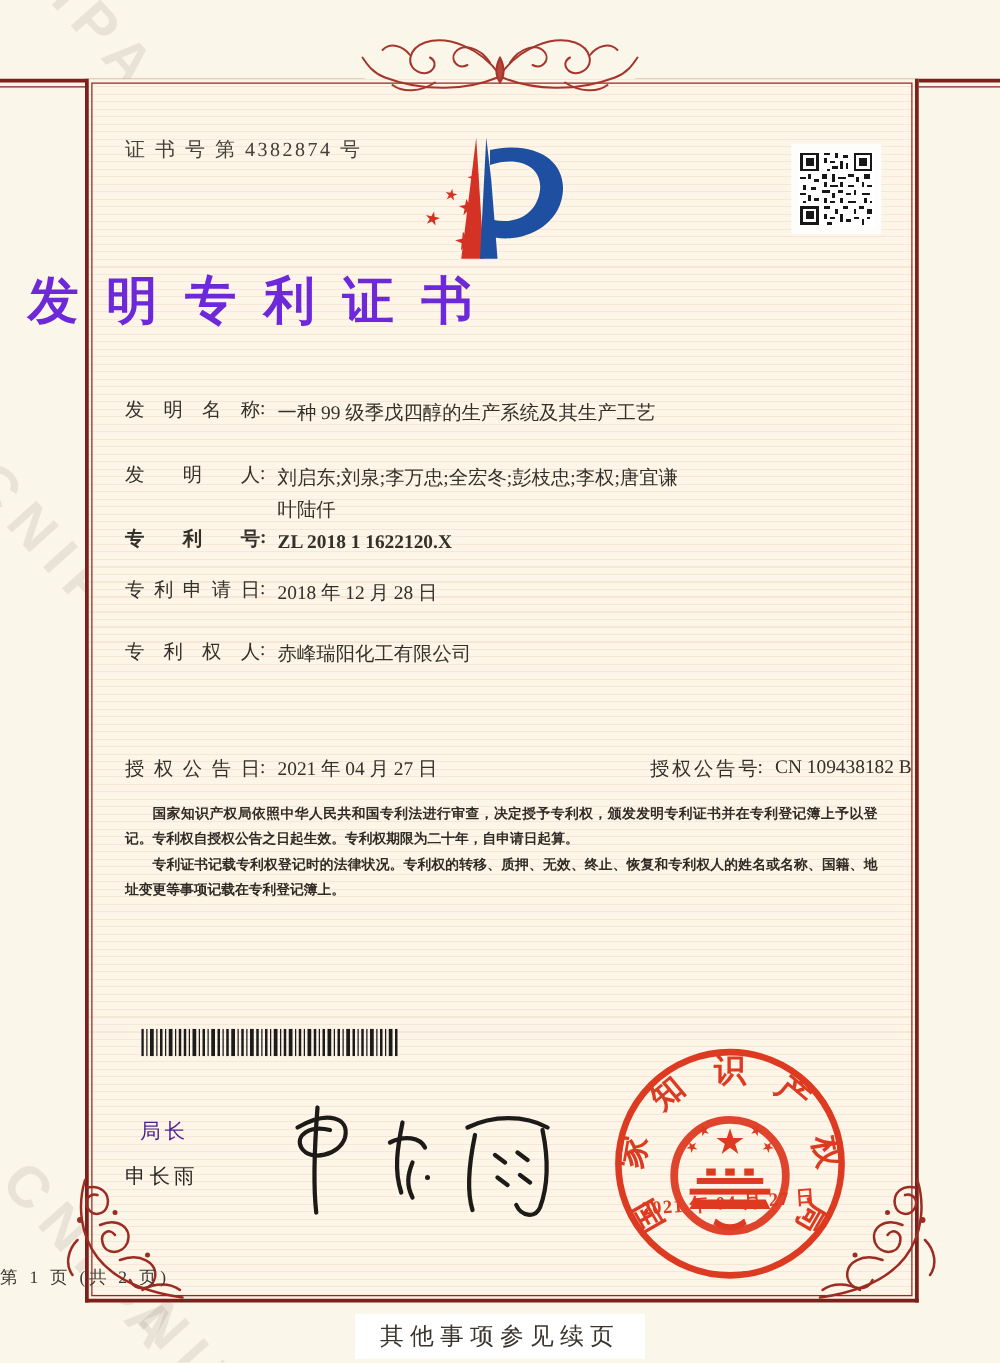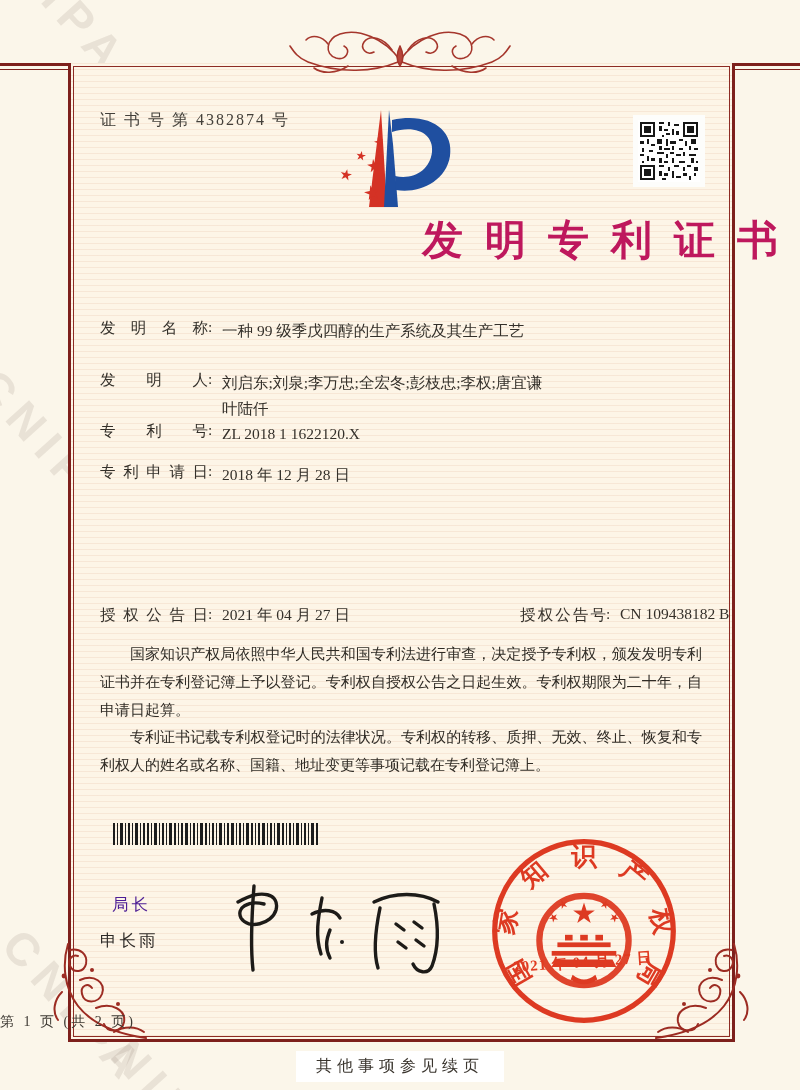--- a/index.html
+++ b/index.html
@@ -29,36 +29,36 @@
   }
   .frame-in{
     position:absolute;left:2px;right:2px;top:3px;bottom:2px;
     border:1px solid #8d2b24;
   }
   .content{position:absolute;inset:0;z-index:3;}
   .certno{
     position:absolute;left:100px;top:110px;font-size:16px;letter-spacing:2px;color:#44403a;
   }
   .title{
-    position:absolute;left:0;right:0;top:213px;text-align:right;
-    font-size:41px;font-weight:bold;color:#be185d;letter-spacing:22px;text-indent:22px;
+    position:absolute;left:0;right:0;top:213px;text-align:left;
+    font-size:41px;font-weight:bold;color:#6d28d9;letter-spacing:22px;text-indent:22px;
   }
   .row{position:absolute;left:100px;width:612px;font-size:15.5px;color:#34302a;}
   .flabel{
     display:inline-block;width:108px;text-align:justify;text-align-last:justify;
     vertical-align:top;
   }
   .colon{display:inline-block;width:14px;vertical-align:top;}
   .fvalue{display:inline-block;width:480px;vertical-align:top;line-height:1.7;}
   .fvalue .l2{display:block;}
   .grant2{position:absolute;left:420px;top:0;white-space:nowrap;}
   .grant2 .flabel{width:86px;}
   .body-text{
     position:absolute;left:100px;top:641px;width:602px;
-    font-size:15px;line-height:1.85;text-align:justify;color:#2f2b25;
+    font-size:11px;line-height:1.85;text-align:justify;color:#2f2b25;font-weight:bold;
   }
   .body-text p{margin:0;text-indent:2em;}
   
   .barcode{position:absolute;left:113px;top:823px;z-index:3;}
   
   .director{position:absolute;left:112px;top:894px;font-size:16.5px;letter-spacing:3px;color:#4c1d95;}
   .director-name{position:absolute;left:100px;top:930px;font-size:16.5px;letter-spacing:3px;color:#2c2926;}
   .sig{position:absolute;left:218px;top:872px;z-index:4;}
   
   .seal{position:absolute;left:489px;top:836px;width:190px;height:190px;z-index:4;}
@@ -66,21 +66,21 @@
     position:absolute;left:492px;top:953px;width:182px;text-align:center;z-index:5;
     color:#e03a20;font-size:15px;font-weight:bold;letter-spacing:1px;
     transform:rotate(-4deg);white-space:nowrap;
   }
   .pageno{
     position:absolute;left:0;right:0;top:1013px;
     font-size:14px;letter-spacing:3px;color:#3c3832;z-index:3;
   }
   .contin{
     position:absolute;left:50%;top:1051px;transform:translateX(-50%);
-    background:#ffffff;padding:5px 20px;font-size:16px;letter-spacing:5px;
+    background:#ffffff;padding:5px 20px;font-size:19px;letter-spacing:5px;
     color:#3a352e;z-index:4;
   }
   .ornament{position:absolute;z-index:3;}
   .qrbox{position:absolute;left:633px;top:115px;width:72px;height:72px;background:#fdfdfb;z-index:3;}
   .qrbox svg{position:absolute;left:5px;top:5px;}
   .logo{position:absolute;left:330px;top:104px;z-index:3;}
 </style>
 </head>
 <body>
 
@@ -239,28 +239,31 @@
   <div class="title">发明专利证书</div>
 
   <div class="row" style="top:318px;">
     <span class="flabel">发明名称</span><span class="colon">:</span><span class="fvalue">一种 99 级季戊四醇的生产系统及其生产工艺</span>
   </div>
 
   <div class="row" style="top:370px;">
     <span class="flabel">发明人</span><span class="colon">:</span><span class="fvalue"><span>刘启东;刘泉;李万忠;全宏冬;彭枝忠;李权;唐宜谦</span><span class="l2">叶陆仟</span></span>
   </div>
 
-  <div class="row" style="top:421px;">
+  <div class="row" style="top:421px;font-weight:bold;">
     <span class="flabel">专利号</span><span class="colon">:</span><span class="fvalue">ZL 2018 1 1622120.X</span>
   </div>
 
   <div class="row" style="top:462px;">
     <span class="flabel">专利申请日</span><span class="colon">:</span><span class="fvalue">2018 年 12 月 28 日</span>
   </div>
 
+  <div class="row" style="top:511px;">
+    <span class="flabel">专利权人</span><span class="colon">:</span><span class="fvalue">赤峰瑞阳化工有限公司</span>
+  </div>
 
 
   <div class="row" style="top:605px;">
     <span class="flabel">授权公告日</span><span class="colon">:</span><span>2021 年 04 月 27 日</span>
     <span class="grant2">
       <span class="flabel">授权公告号</span><span class="colon">:</span><span>CN 109438182 B</span>
     </span>
   </div>
 
   <div class="body-text">

